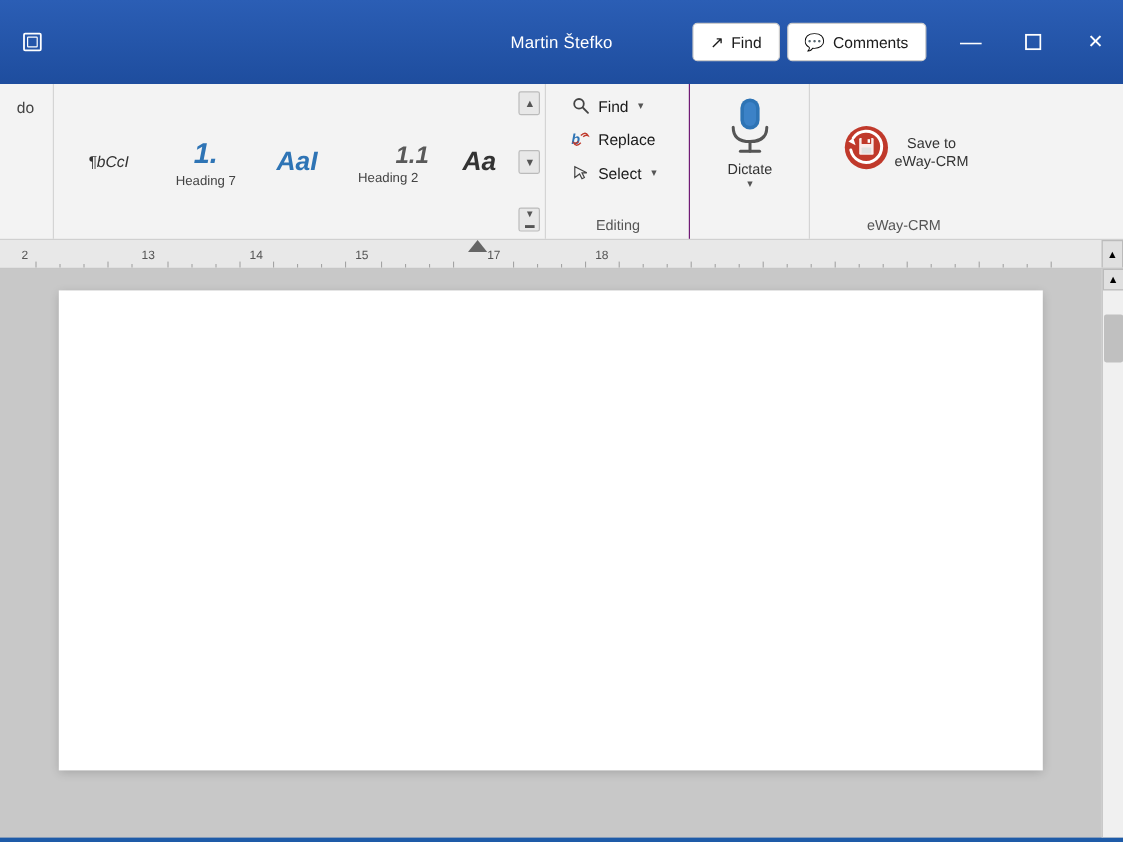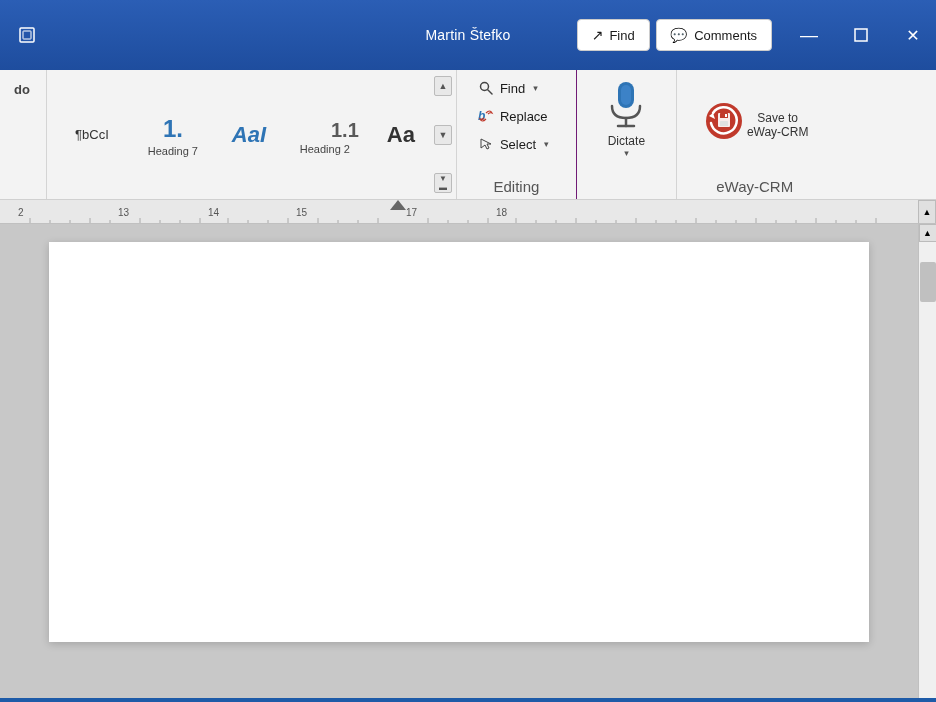--- a/index.html
+++ b/index.html
@@ -101,20 +101,21 @@
       cursor: pointer;
       padding: 2px 4px;
       border-radius: 3px;
       border: 1px solid transparent;
     }
 
     .style-preview {
       font-size: 22px;
       line-height: 1.1;
       white-space: nowrap;
+      font-style: italic;
     }
     .style-preview.normal { font-size: 16px; color: #333; }
     .style-preview.h1 { font-weight: bold; font-size: 22px; color: #1f3864; }
     .style-preview.h1-text { font-size: 22px; font-weight: bold; color: #2e74b5; font-style: italic; }
     .style-preview.h2num { font-size: 20px; font-weight: bold; color: #2e74b5; }
     .style-preview.h2text { font-size: 22px; font-weight: bold; color: #333; }
 
     .style-name {
       font-size: 11px;
       color: #444;
@@ -148,21 +149,21 @@
     
     .ribbon-group {
       display: flex;
       flex-direction: column;
       align-items: center;
       padding: 6px 12px 4px 12px;
       border-right: 1px solid #701a75;
       min-width: 120px;
     }
     .ribbon-group-label {
-      font-size: 15px;
+      font-size: 12px;
       color: #555;
       margin-top: auto;
       padding-top: 4px;
     }
     .ribbon-group-content {
       display: flex;
       flex-direction: column;
       gap: 4px;
       flex: 1;
       justify-content: flex-start;
@@ -295,21 +296,20 @@
       height: 24px;
     }
 
     
     .undo-partial {
       font-size: 13px;
       color: #444;
       padding: 4px 10px;
       display: flex;
       align-items: center;
-      font-weight: bold;
     }
   </style>
 </head>
 <body>
 
 <div class="title-bar">
   <div style="display:flex;align-items:center;gap:4px;margin-left:4px;">
     <button class="title-btn" style="font-size:16px;">
       <svg width="18" height="18" viewBox="0 0 18 18" fill="none">
         <rect x="2" y="2" width="14" height="14" rx="1" stroke="white" stroke-width="1.5" fill="none"></rect>

